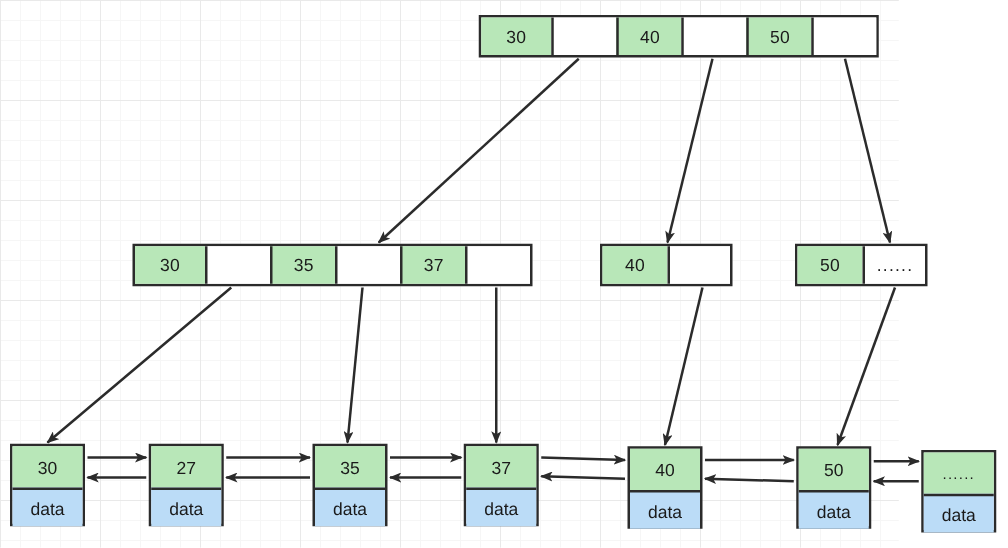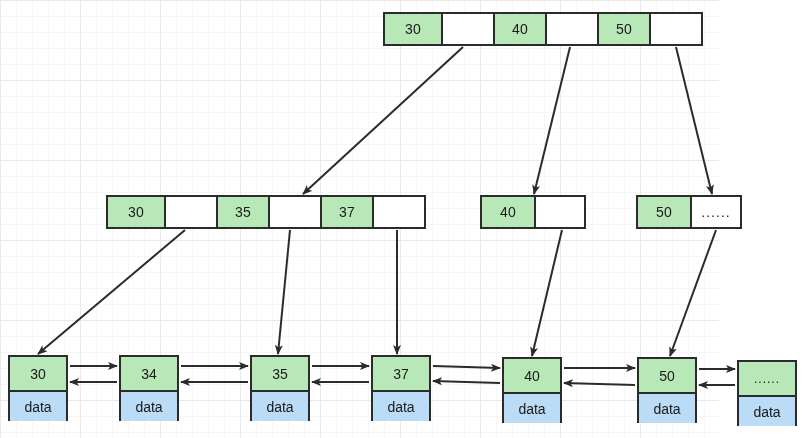--- a/index.html
+++ b/index.html
@@ -132,21 +132,21 @@
         <div class="cell key" style="width: 52px;">50</div>
         <div class="cell blank" style="width: 50px;">
           <span class="dots">......</span>
         </div>
       </div>
       <div class="leaf" style="left: 8px; top: 355px; width: 60px; height: 66px;">
         <div class="lkey">30</div>
         <div class="ldata">data</div>
       </div>
       <div class="leaf" style="left: 119px; top: 355px; width: 60px; height: 66px;">
-        <div class="lkey">34</div>
+        <div class="lkey">27</div>
         <div class="ldata">data</div>
       </div>
       <div class="leaf" style="left: 250px; top: 355px; width: 60px; height: 66px;">
         <div class="lkey">35</div>
         <div class="ldata">data</div>
       </div>
       <div class="leaf" style="left: 371px; top: 355px; width: 60px; height: 66px;">
         <div class="lkey">37</div>
         <div class="ldata">data</div>
       </div>

